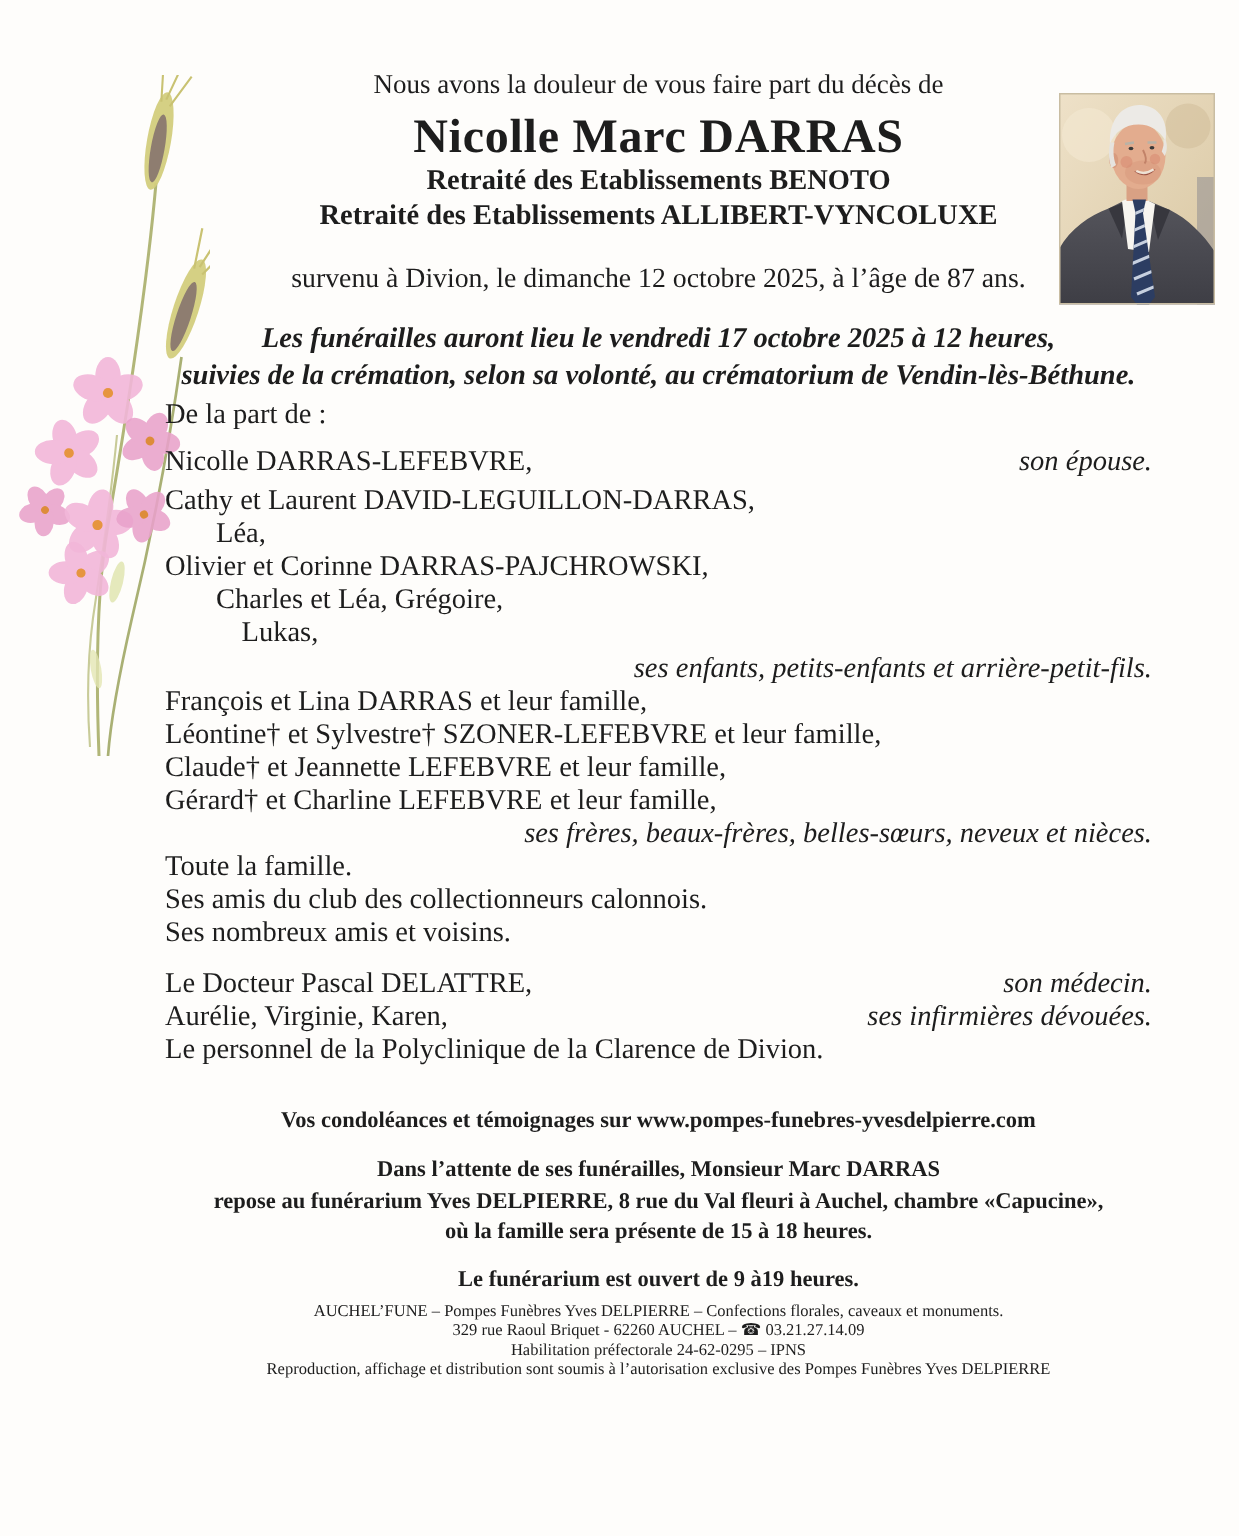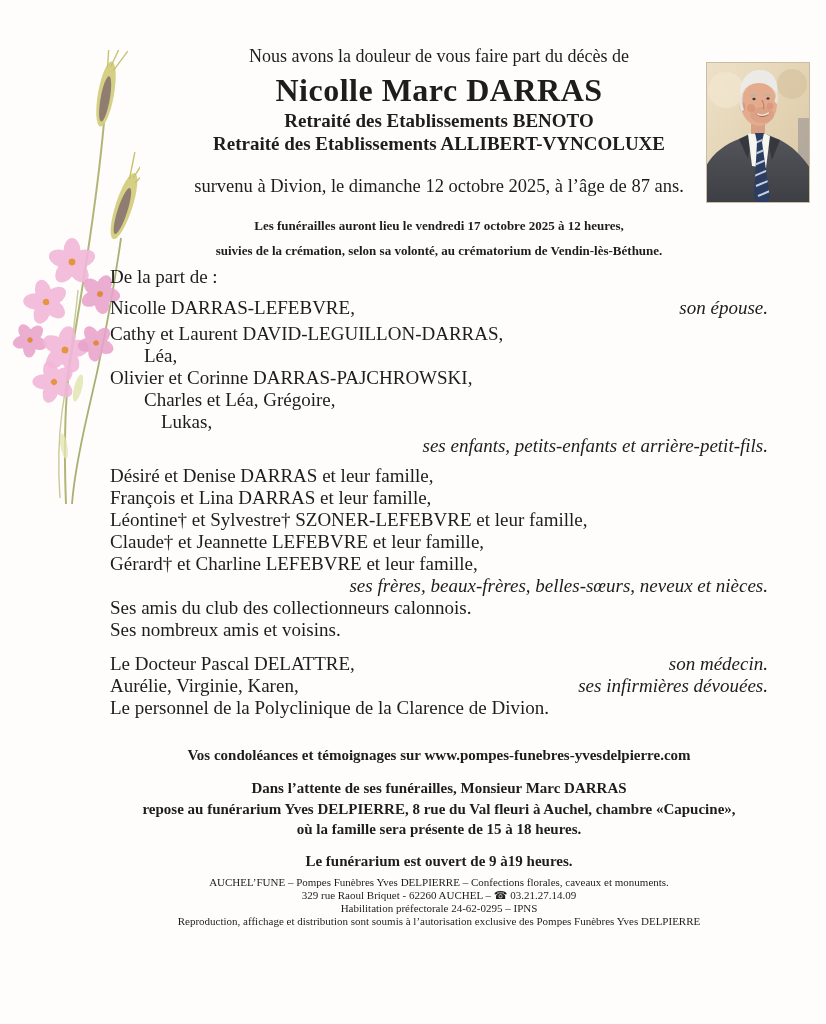--- a/index.html
+++ b/index.html
@@ -22,21 +22,21 @@
   .content { position:relative; margin:0 58px 0 110px; padding-top:44px; }
   .center { text-align:center; }
   .nowrap { white-space:nowrap; }
 
   .intro          { font-size:18px; line-height:24px; }
   .deceased-name  { font-size:32px; font-weight:bold; line-height:38px; margin-top:3px; letter-spacing:.5px; }
   .subtitle       { font-size:19px; font-weight:bold; line-height:23px; }
   .death          { font-size:18.5px; margin-top:19px; line-height:24px; }
 
   .funeral        { margin-top:15px; }
-  .funeral p      { font-weight:bold; font-size:13px; line-height:25px; }
+  .funeral p      { font-weight:bold; font-size:19px; line-height:25px;font-style:italic; }
   .meeting        { margin-top:19px; }
   .meeting p      { font-weight:bold; font-size:17.5px; line-height:23px; }
 
   .from           { font-size:19px; line-height:24px; margin-top:2px; }
 
   .row { display:flex; justify-content:space-between; align-items:baseline;
          font-size:19px; line-height:22px; }
   .row .rel { font-style:italic; }
   .rel-only { justify-content:flex-end; }
   .ind-1 { padding-left:34px; }
@@ -194,39 +194,39 @@
     <div class="row">
       <span class="ind-1">Charles et Léa, Grégoire,</span>
     </div>
     <div class="row">
       <span class="ind-2">Lukas,</span>
     </div>
     <div class="row rel-only mt2">
       <span class="rel">ses enfants, petits-enfants et arrière-petit-fils.</span>
     </div>
 
-    <div class="row mt8">
-      <span>Désiré et Denise DARRAS et leur famille,</span>
-    </div>
     <div class="row">
       <span>François et Lina DARRAS et leur famille,</span>
     </div>
     <div class="row">
       <span>Léontine† et Sylvestre† SZONER-LEFEBVRE et leur famille,</span>
     </div>
     <div class="row">
       <span>Claude† et Jeannette LEFEBVRE et leur famille,</span>
     </div>
     <div class="row">
       <span>Gérard† et Charline LEFEBVRE et leur famille,</span>
     </div>
     <div class="row rel-only">
       <span class="rel">ses frères, beaux-frères, belles-sœurs, neveux et nièces.</span>
     </div>
 
+    <div class="row">
+      <span>Toute la famille.</span>
+    </div>
     <div class="row">
       <span>Ses amis du club des collectionneurs calonnois.</span>
     </div>
     <div class="row">
       <span>Ses nombreux amis et voisins.</span>
     </div>
 
     <div class="row mt12">
       <span>Le Docteur Pascal DELATTRE,</span>
       <span class="rel">son médecin.</span>

